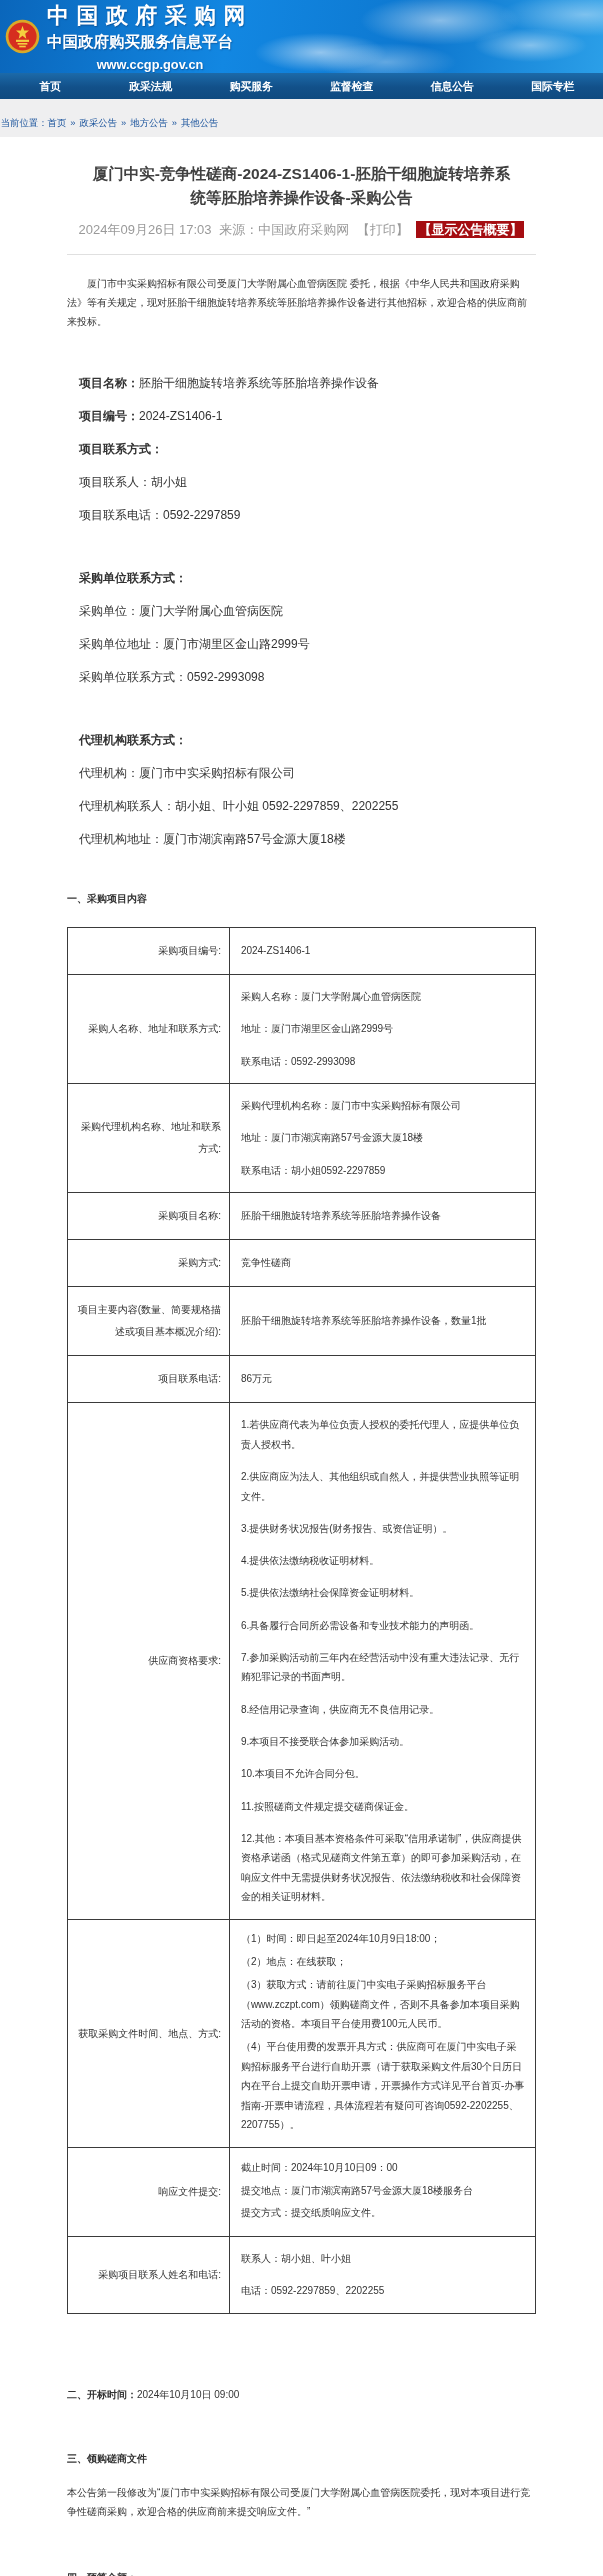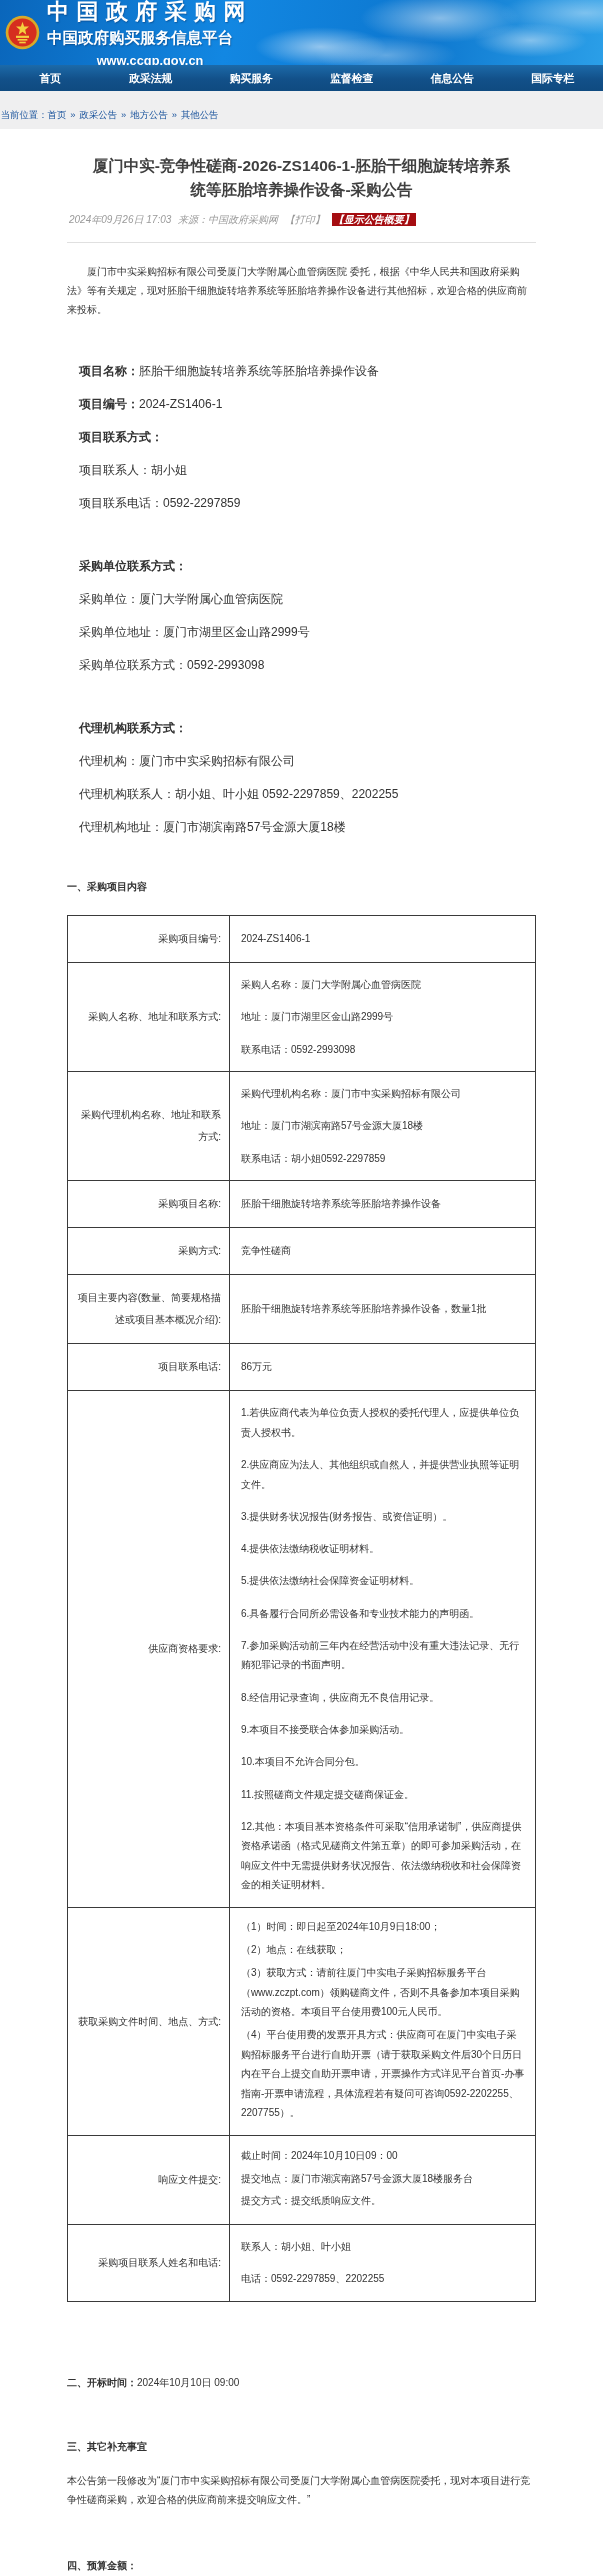--- a/index.html
+++ b/index.html
@@ -1,20 +1,20 @@
 <!DOCTYPE html>
 <html style="font-size:10.8px"><head>
 <meta charset="utf-8">
 <style>
   html,body{margin:0;padding:0;background:#efeff0;}
   body{font-family:"Liberation Sans","DejaVu Sans",sans-serif;color:#333;}
   .page{width:603px;margin:0 auto;background:#efeff0;overflow:hidden;}
 
   
-  .banner{position:relative;height:65px;background:linear-gradient(100deg,#0a66bb 0%,#1287e2 38%,#0d77cf 70%,#2b9fe8 100%);overflow:hidden;}
+  .banner{position:relative;height:73px;background:linear-gradient(100deg,#0a66bb 0%,#1287e2 38%,#0d77cf 70%,#2b9fe8 100%);overflow:hidden;}
   .clouds{position:absolute;right:0;top:0;width:60%;height:100%;
     background:
       radial-gradient(ellipse 94px 28px at 22% 72%, rgba(255,255,255,.55), transparent 70%),
       radial-gradient(ellipse 114px 35px at 55% 28%, rgba(255,255,255,.5), transparent 70%),
       radial-gradient(ellipse 81px 24px at 80% 62%, rgba(255,255,255,.45), transparent 70%),
       radial-gradient(ellipse 121px 31px at 95% 20%, rgba(255,255,255,.4), transparent 70%),
       radial-gradient(ellipse 101px 27px at 40% 85%, rgba(255,255,255,.35), transparent 70%);}
   .banner-inner{position:relative;display:flex;align-items:center;height:100%;padding-left:5.4px;}
   .emblem{width:35px;height:39px;flex:0 0 auto;margin-right:6.7px;}
   .site-text{color:#fff;}
@@ -28,21 +28,21 @@
   .nav-fade{height:8px;background:linear-gradient(180deg,#69a(0,0,0,0) 0%,#7fa9cf 0%,#dfe3e8 65%,#efeff0 100%);}
 
   
   .breadcrumb{padding:10px 0 6.7px 0.7px;font-size:9.4px;color:#17519b;}
   .breadcrumb a{color:#17519b;text-decoration:none;cursor:pointer;}
   .breadcrumb .sep{margin:0 4px;}
 
   
   .content{background:#fff;padding:0 67px 38px;}
   .title{margin:0;padding:25.5px 20px 0;text-align:center;font-size:15.5px;line-height:1.55;color:#404040;font-weight:bold;}
-  .meta{margin-top:10.8px;font-size:10px;color:#9a9a9a;font-style:italic;}
+  .meta{margin-top:10.8px;text-align:center;font-size:13px;color:#9a9a9a;}
   .meta span,.meta a{margin:0 2px;}
   .print{color:#9a9a9a;text-decoration:none;cursor:pointer;}
   .summary-badge{background:#a50d11;color:#fff;font-weight:bold;text-decoration:none;padding:1.3px 2px;cursor:pointer;}
   .rule{border:none;border-top:0.7px solid #e0e0e0;margin:15px 0 0;}
 
   .intro{margin:19px 0 0;font-size:10px;line-height:19px;text-indent:2em;}
 
   .info{margin-top:43px;}
   .info-line{margin:0 12px 14px;font-size:12px;line-height:19px;}
   .info-line.gap{margin-top:44px;}
@@ -98,21 +98,21 @@
       <div class="nav-item">信息公告</div>
       <div class="nav-item">国际专栏</div>
     </nav>
   <div class="nav-fade"></div>
 
   <div class="breadcrumb">
     <span>当前位置：</span><span class="crumbs"><a>首页</a><span class="sep">»</span><a>政采公告</a><span class="sep">»</span><a>地方公告</a><span class="sep">»</span><a>其他公告</a></span>
   </div>
 
   <main class="content">
-    <h1 class="title">厦门中实-竞争性磋商-2026-ZS1406-1-胚胎干细胞旋转培养系统等胚胎培养操作设备-采购公告</h1>
+    <h1 class="title">厦门中实-竞争性磋商-2024-ZS1406-1-胚胎干细胞旋转培养系统等胚胎培养操作设备-采购公告</h1>
 
     <div class="meta">
       <span>2024年09月26日 17:03</span>
       <span>来源：中国政府采购网</span>
       <a class="print">【打印】</a>
       <a class="summary-badge">【显示公告概要】</a>
     </div>
 
     <hr class="rule">
 
@@ -223,20 +223,20 @@
             <td class="t-content">
               <p>联系人：胡小姐、叶小姐</p>
               <p>电话：0592-2297859、2202255</p>
             </td>
           </tr>
         </tbody>
     </table>
 
     <h2 class="sec mt-xl"><span class="b">二、开标时间：</span><span class="v">2024年10月10日 09:00</span></h2>
 
-    <h2 class="sec mt-l">三、其它补充事宜</h2>
+    <h2 class="sec mt-l">三、领购磋商文件</h2>
     <p class="para">本公告第一段修改为“厦门市中实采购招标有限公司受厦门大学附属心血管病医院委托，现对本项目进行竞争性磋商采购，欢迎合格的供应商前来提交响应文件。”</p>
 
     <h2 class="sec mt-l">四、预算金额：</h2>
     <p class="para">预算金额：86.000000 万元（人民币）</p>
   </main>
 </div>
 
 
 </body></html>

